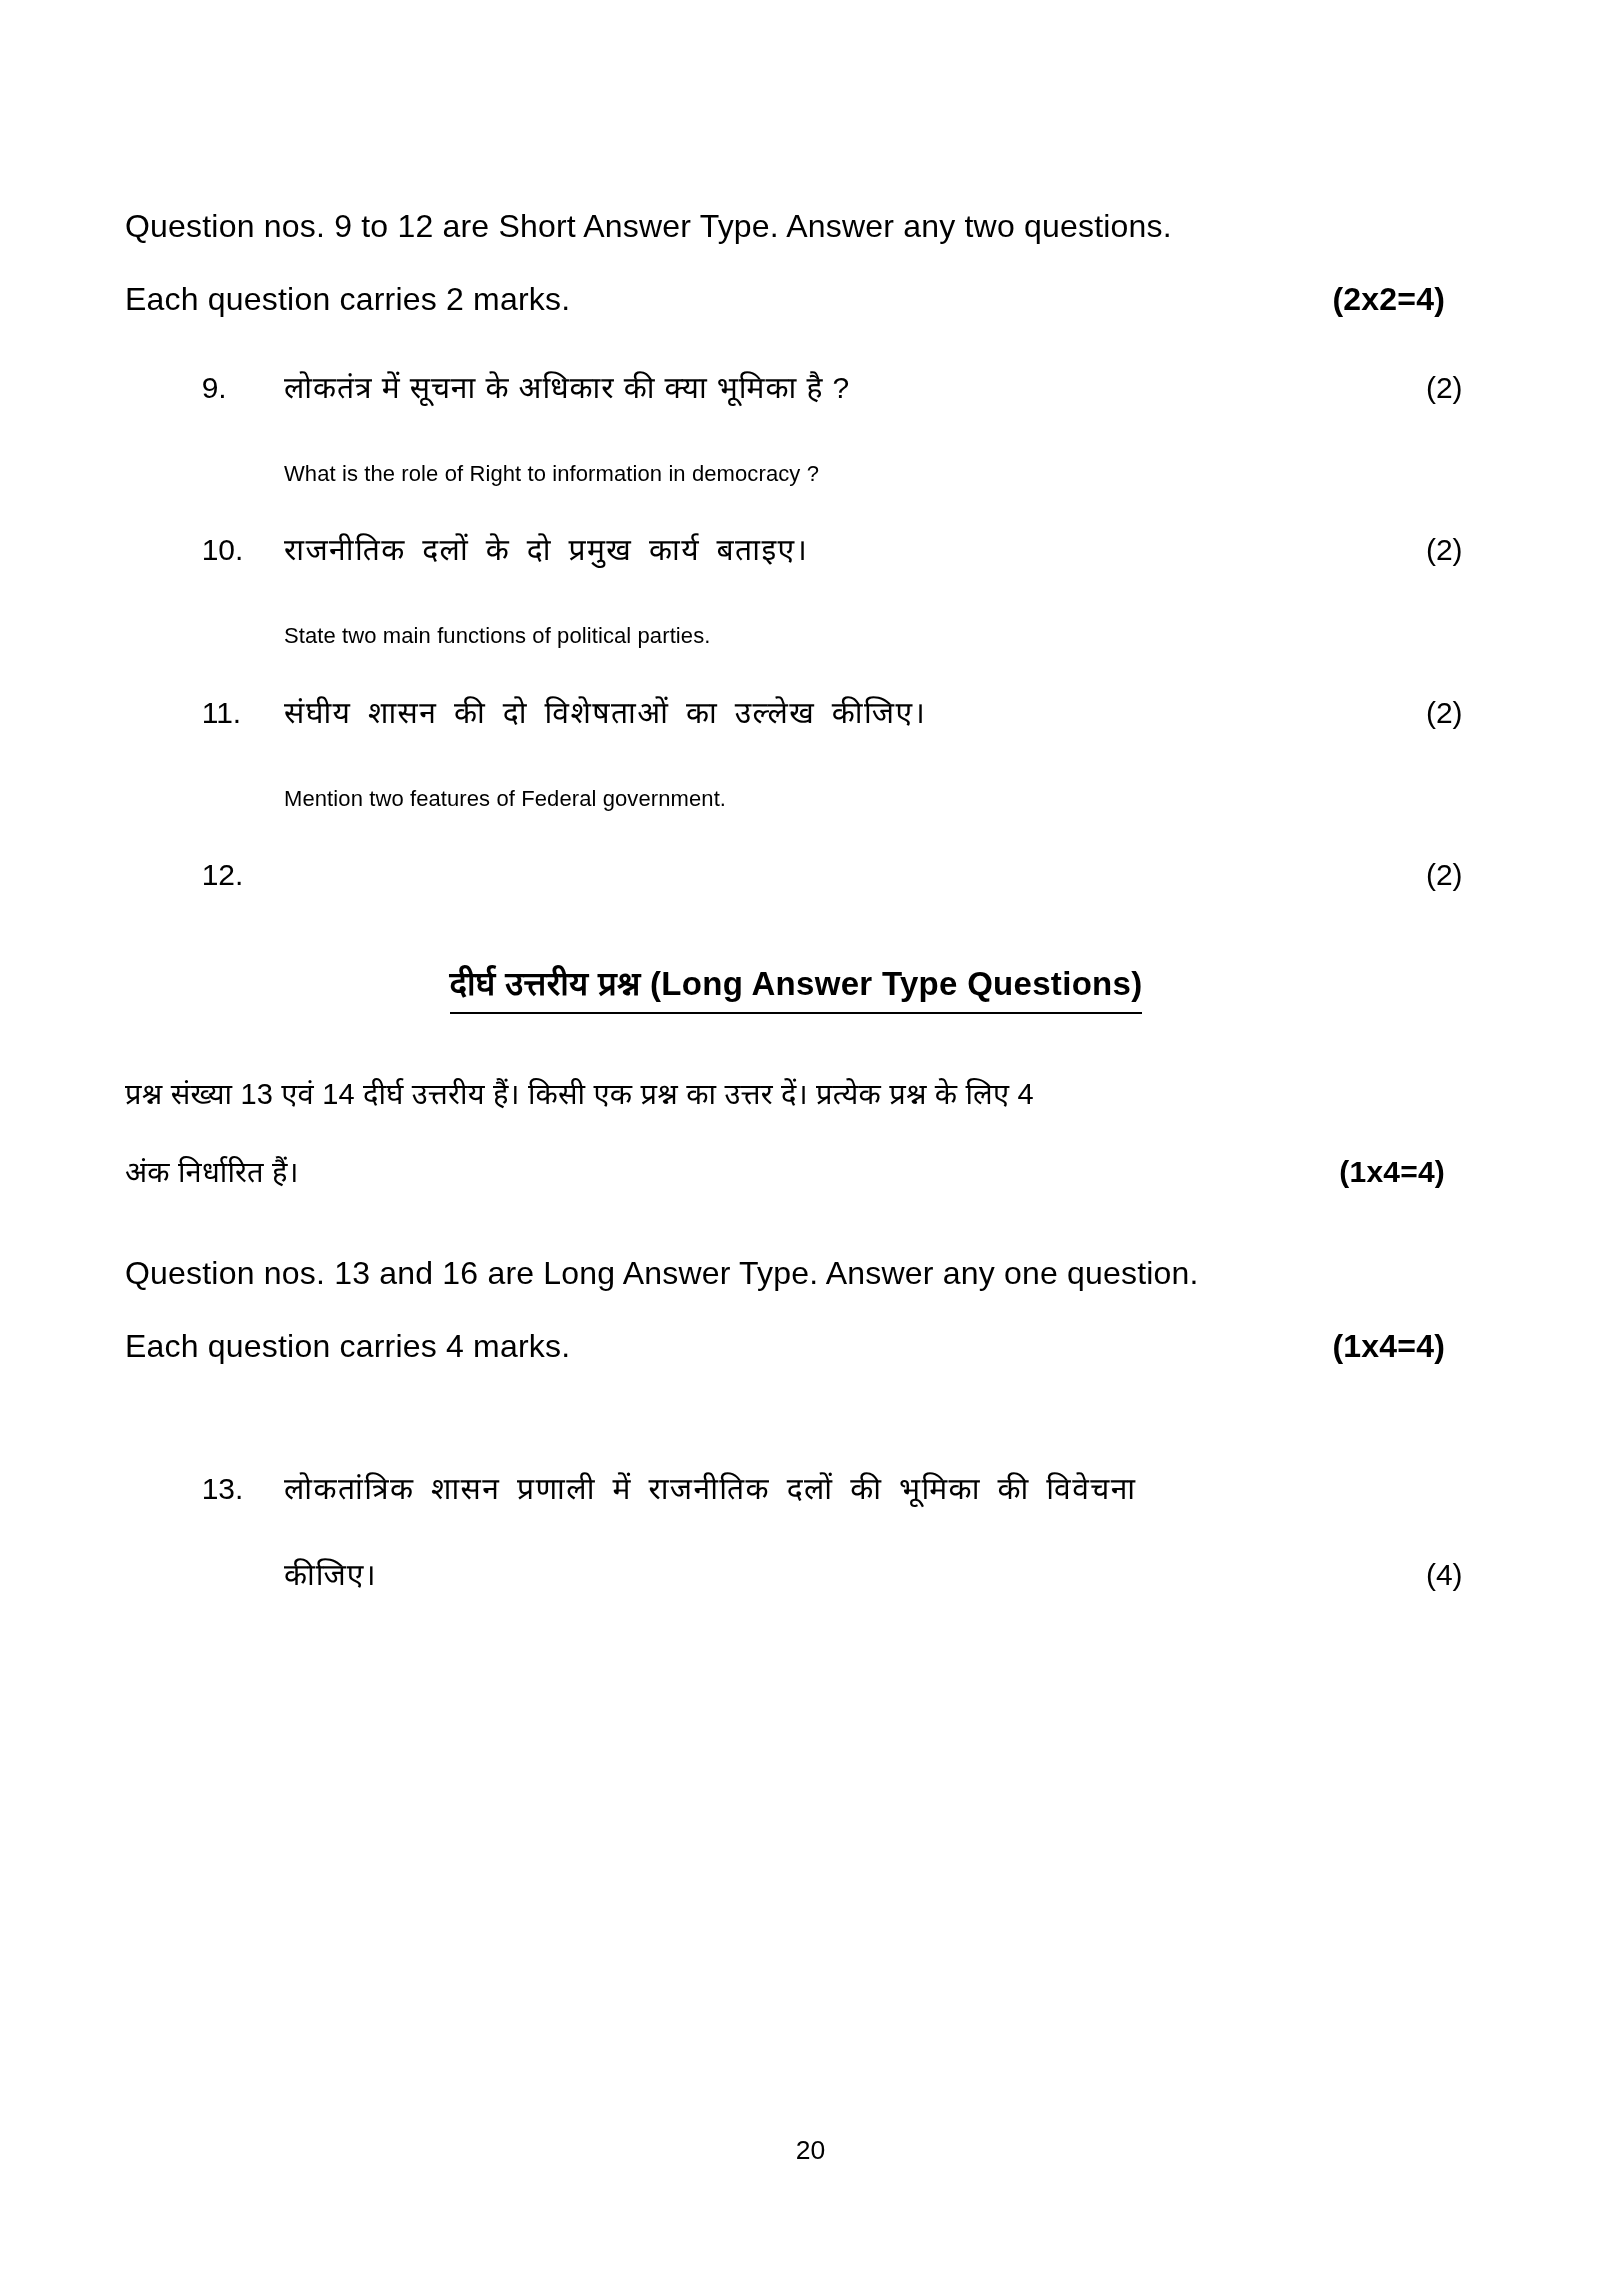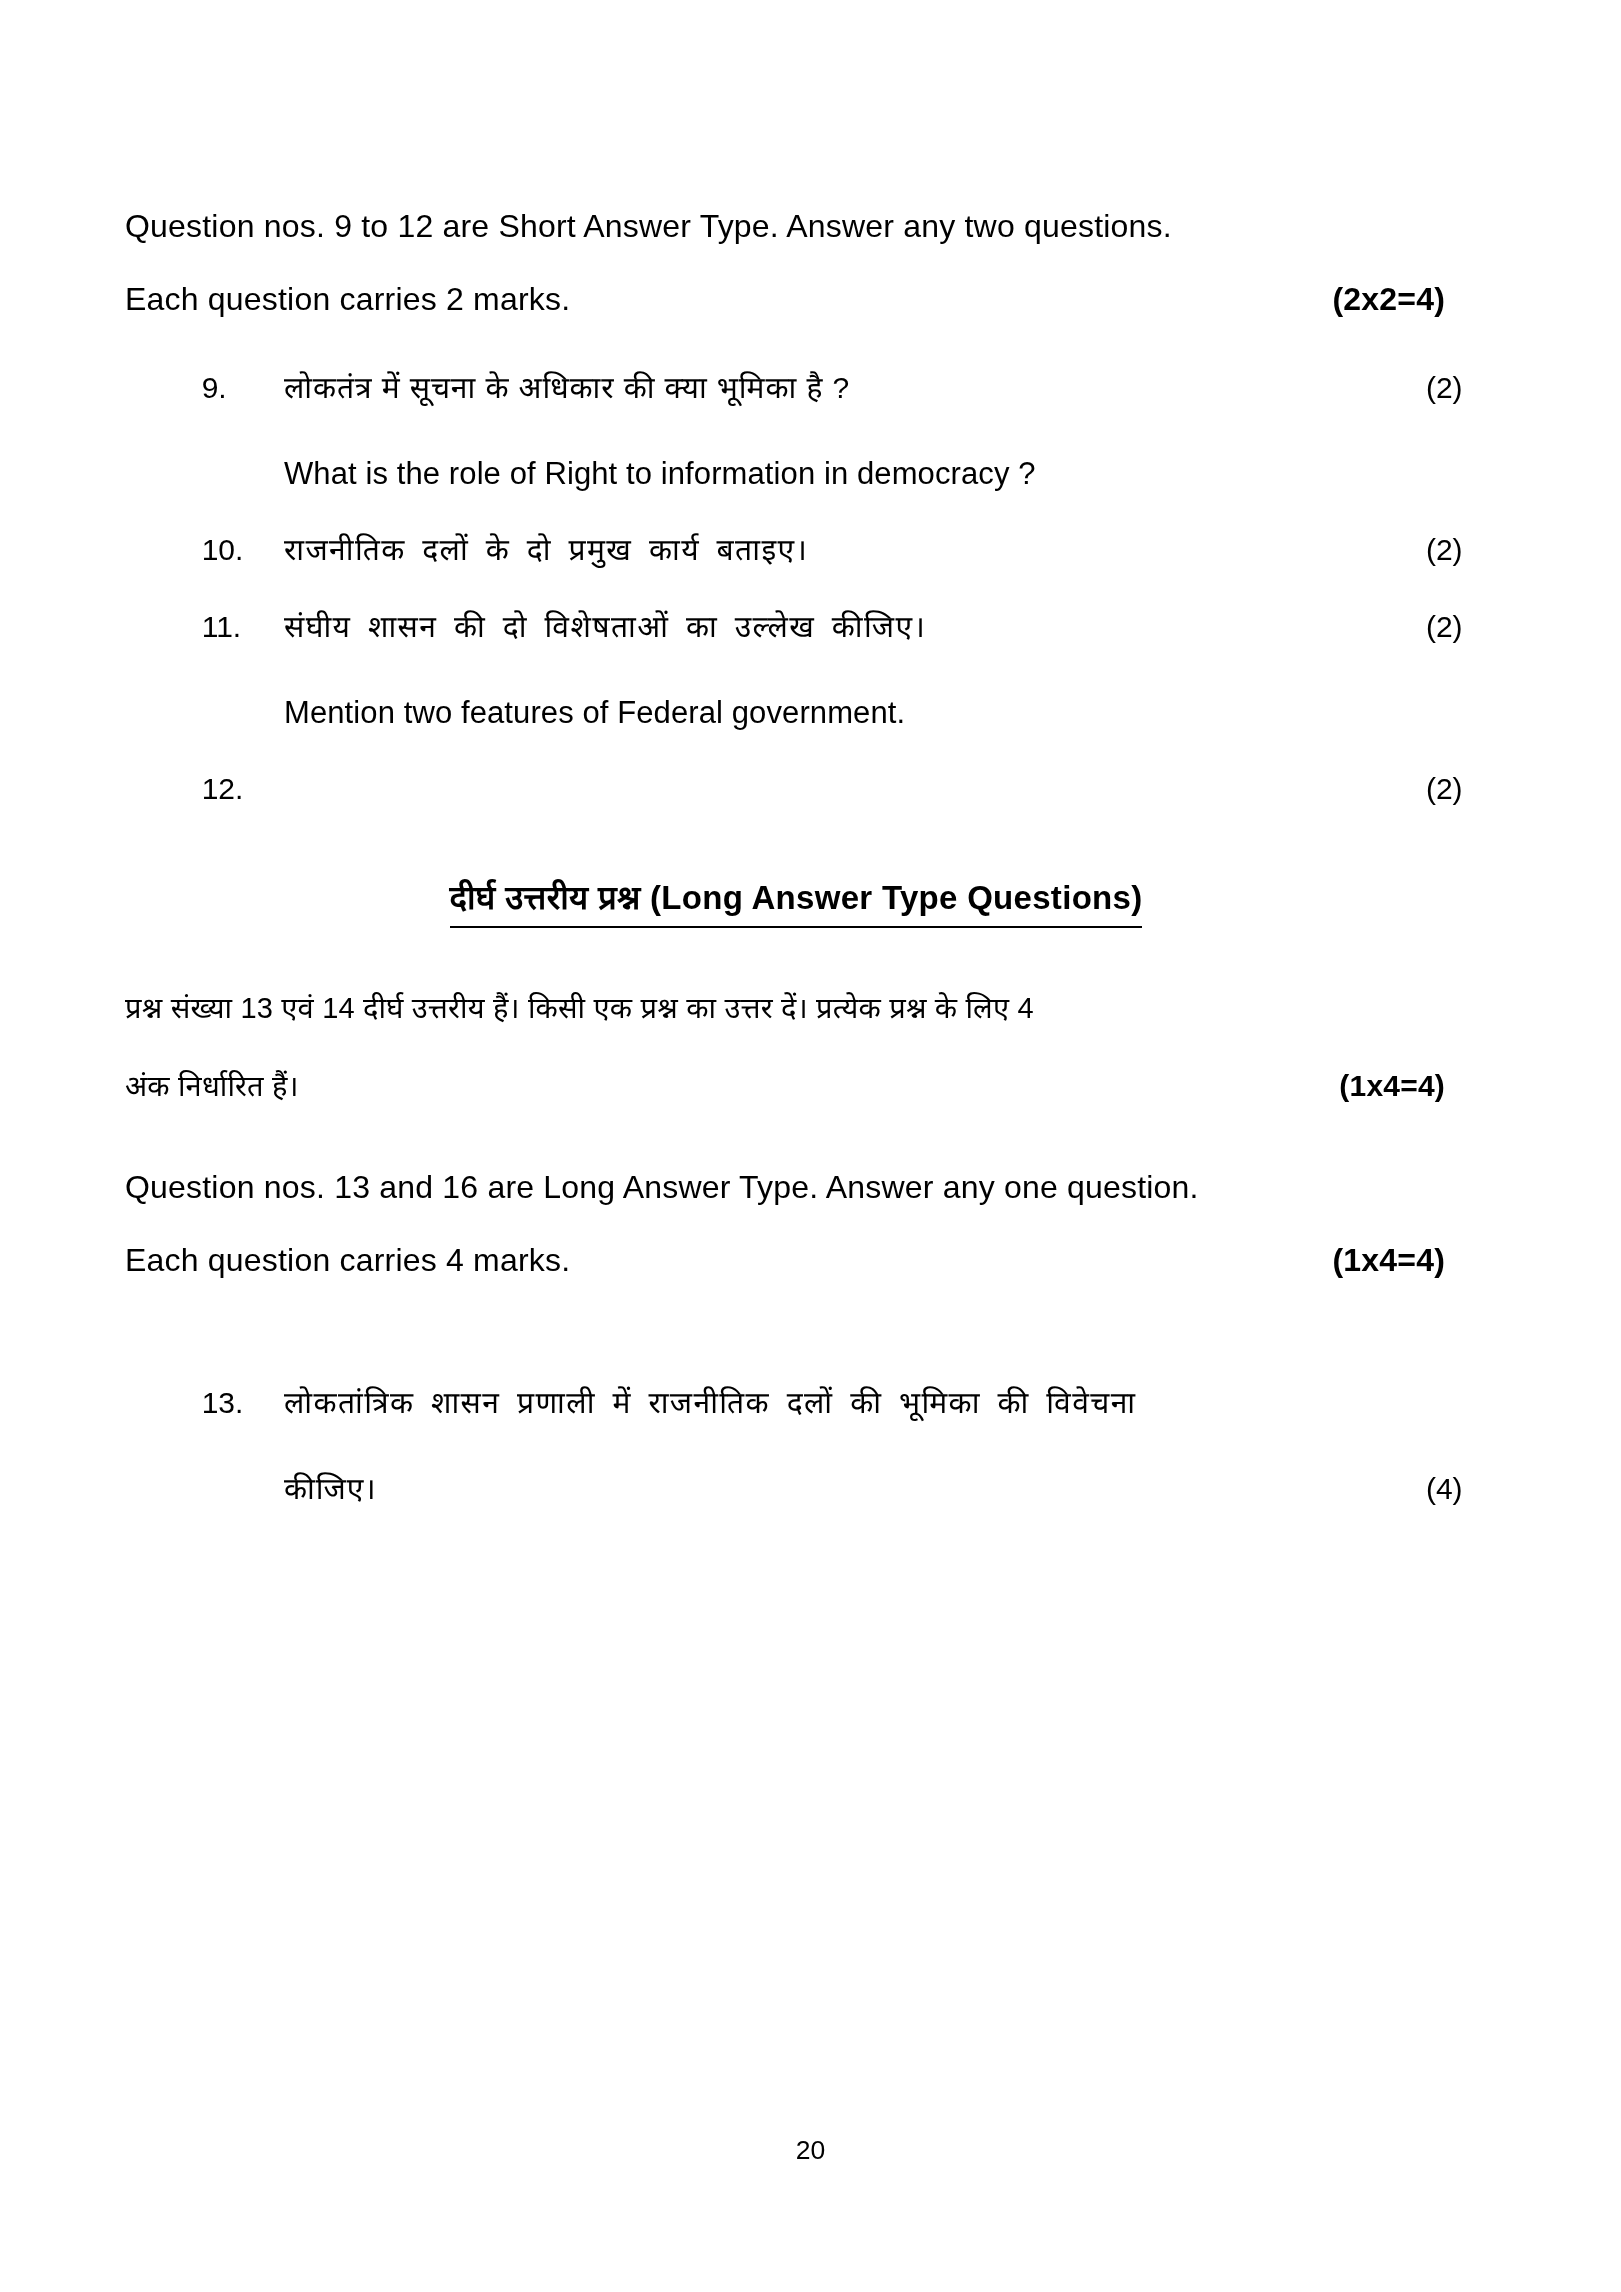--- a/index.html
+++ b/index.html
@@ -72,21 +72,21 @@
     font-size: 30px;
     line-height: 51px;
     letter-spacing: 0.9px;
     padding-right: 147px;
   }
   .q-hi.spread {
     letter-spacing: 1.4px;
     word-spacing: 6.9px;
   }
   .q-en {
-    font-size: 31px;
+    font-size: 22px;
     line-height: 51px;
     margin-top: 35px;
     letter-spacing: 0.1px;
   }
   .q-marks {
     position: absolute;
     right: -17.6px;
     top: 0;
     font-size: 30px;
     line-height: 51px;
@@ -158,20 +158,21 @@
         <div class="q-hi">लोकतंत्र में सूचना के अधिकार की क्या भूमिका है ?</div>
         <div class="q-en">What is the role of Right to information in democracy ?</div>
         <div class="q-marks">(2)</div>
       </div>
     </div>
 
     <div class="qrow">
       <div class="qnum">10.</div>
       <div class="qbody">
         <div class="q-hi spread">राजनीतिक दलों के दो प्रमुख कार्य बताइए।</div>
+        <div class="q-en">State two main functions of political parties.</div>
         <div class="q-marks">(2)</div>
       </div>
     </div>
 
     <div class="qrow">
       <div class="qnum">11.</div>
       <div class="qbody">
         <div class="q-hi spread">संघीय शासन की दो विशेषताओं का उल्लेख कीजिए।</div>
         <div class="q-en">Mention two features of Federal government.</div>
         <div class="q-marks">(2)</div>

